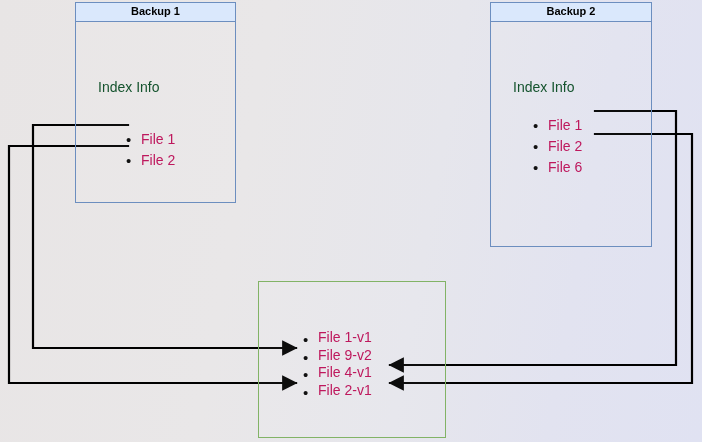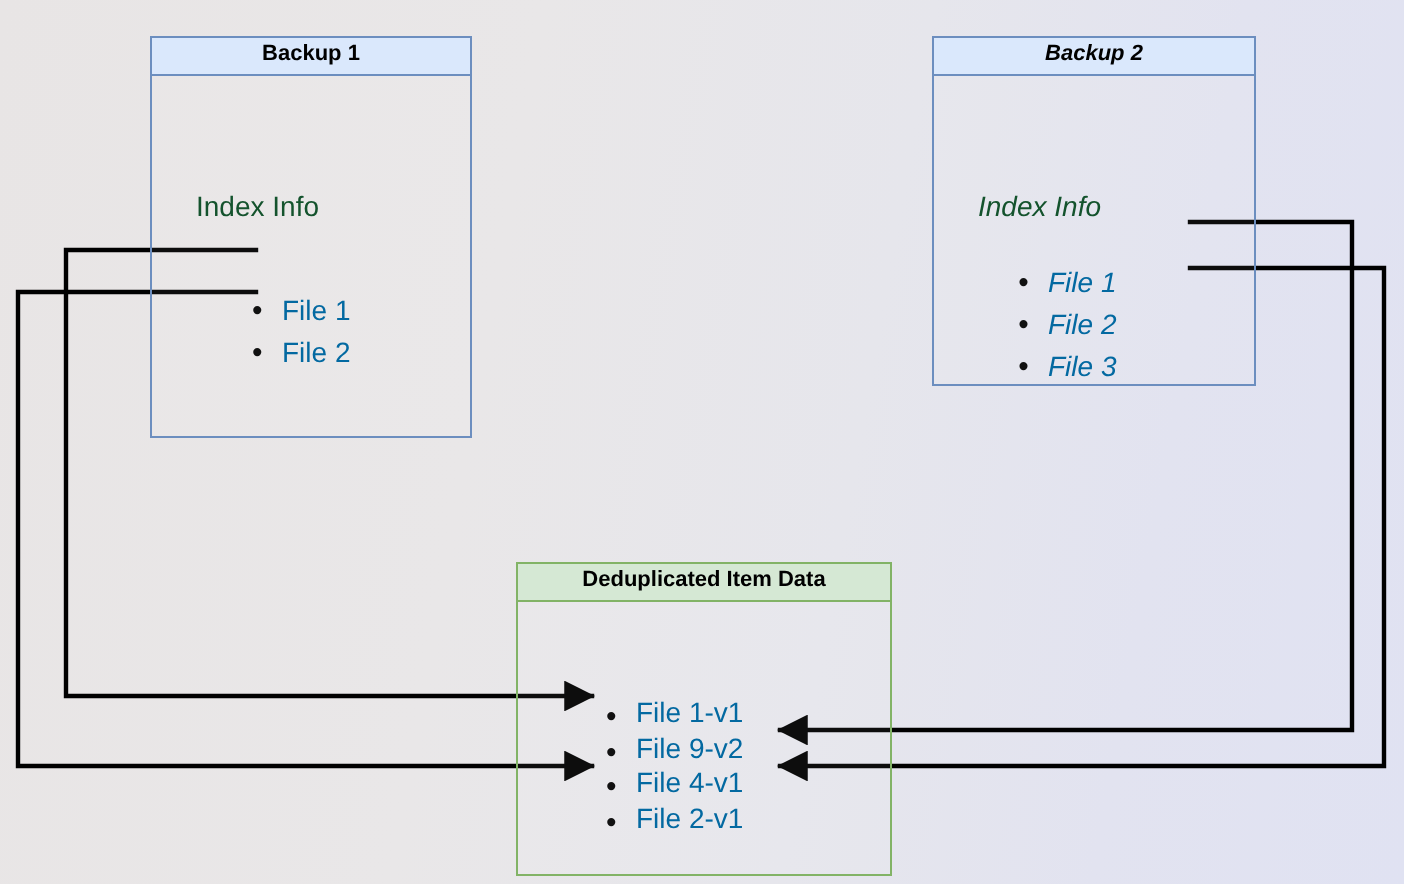--- a/index.html
+++ b/index.html
@@ -50,21 +50,20 @@
   }
   .box-body {
     position: relative;
     flex: 1 1 auto;
     background: transparent;
   }
   
   .box.blue {
     border-color: #6c8ebf;
     background: rgba(255,255,255,0.05);
-    margin-top: 16px;
   }
   .box.blue .box-header {
     background: #dae8fc;
     border-bottom-color: #6c8ebf;
   }
   
   .box.green {
     border-color: #82b366;
     background: rgba(255,255,255,0.05);
   }
@@ -81,38 +80,38 @@
     white-space: nowrap;
   }
   .file-list {
     position: absolute;
     margin: 0;
     padding: 0;
     list-style: none;
   }
   .file-list li {
     font-size: 14px;
-    color: #0369a1;
+    color: #be185d;
     line-height: 21px;
     height: 21px;
     white-space: nowrap;
     position: relative;
     padding-left: 15px;
   }
   .file-list li::before {
     content: "\2022";
     position: absolute;
     left: 0;
     top: 0;
     font-size: 15px;
     line-height: 21px;
     color: #111111;
   }
   #backup1 { left: 75px;  top: 2px;  width: 161px; height: 201px; }
-  #backup2 { left: 466px; top: 2px;  width: 162px; height: 175px; font-style: italic; }
+  #backup2 { left: 490px; top: 2px;  width: 162px; height: 245px; }
   #dedup   { left: 258px; top: 281px; width: 188px; height: 157px; }
 
   #backup1-index { left: 22px;  top: 57px; }
   #backup2-index { left: 22px;  top: 57px; }
 
   #backup1-files { left: 50px;  top: 107px; }
   #backup2-files { left: 42px;  top: 93px; }
   #dedup-files   { left: 44px;  top: 47px; text-align: right; }
   #dedup-files li { line-height: 17.5px; height: 17.5px; }
 </style>
@@ -151,27 +150,26 @@
     </div>
   </div>
 
   <div class="box blue" id="backup2">
     <div class="box-header">Backup 2</div>
     <div class="box-body">
       <div class="index-label" id="backup2-index">Index Info</div>
       <ul class="file-list" id="backup2-files">
         <li>File 1</li>
         <li>File 2</li>
-        <li>File 3</li>
+        <li>File 6</li>
       </ul>
     </div>
   </div>
 
   <div class="box green" id="dedup">
-    <div class="box-header">Deduplicated Item Data</div>
     <div class="box-body">
       <ul class="file-list" id="dedup-files">
         <li>File 1-v1</li>
         <li>File 9-v2</li>
         <li>File 4-v1</li>
         <li>File 2-v1</li>
       </ul>
     </div>
   </div>
 

